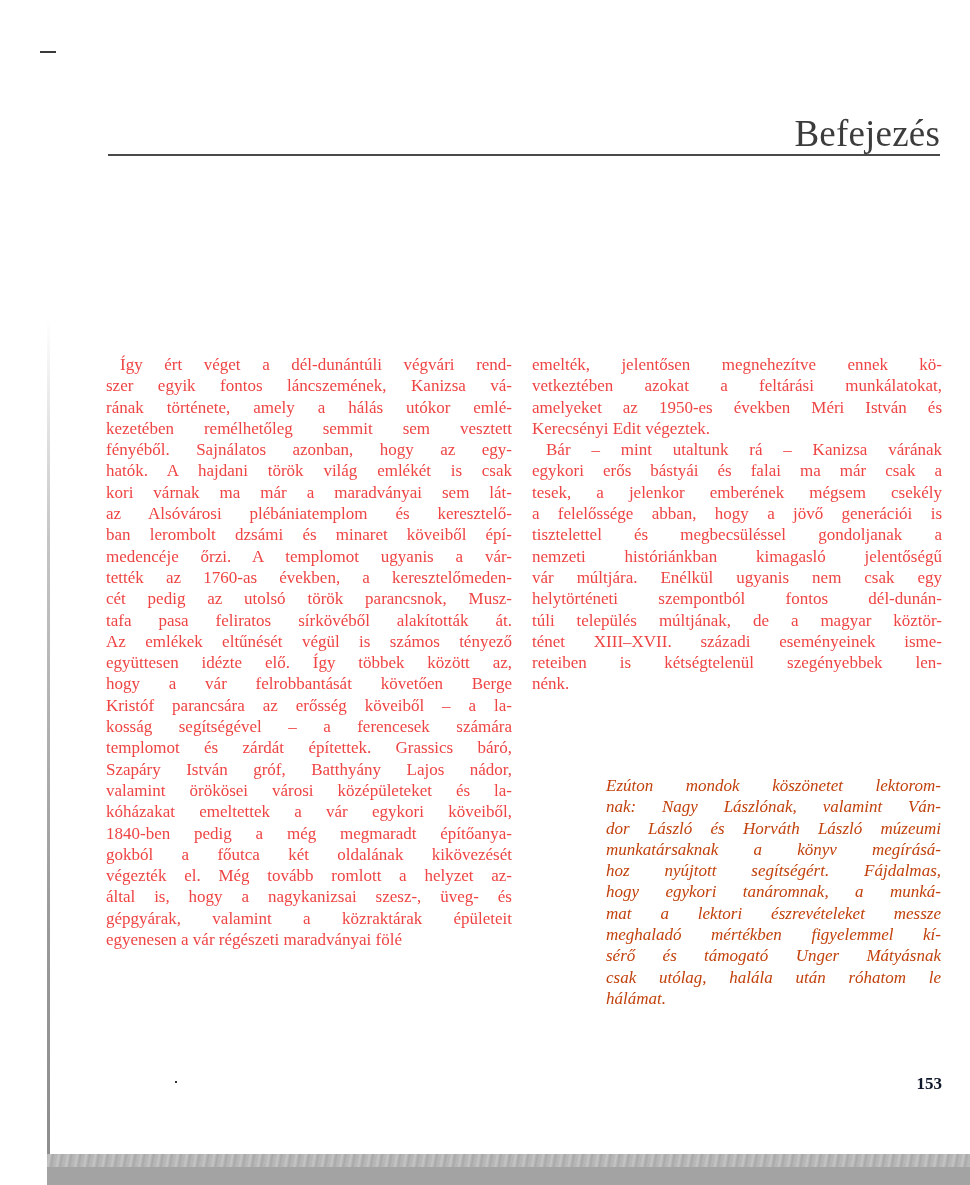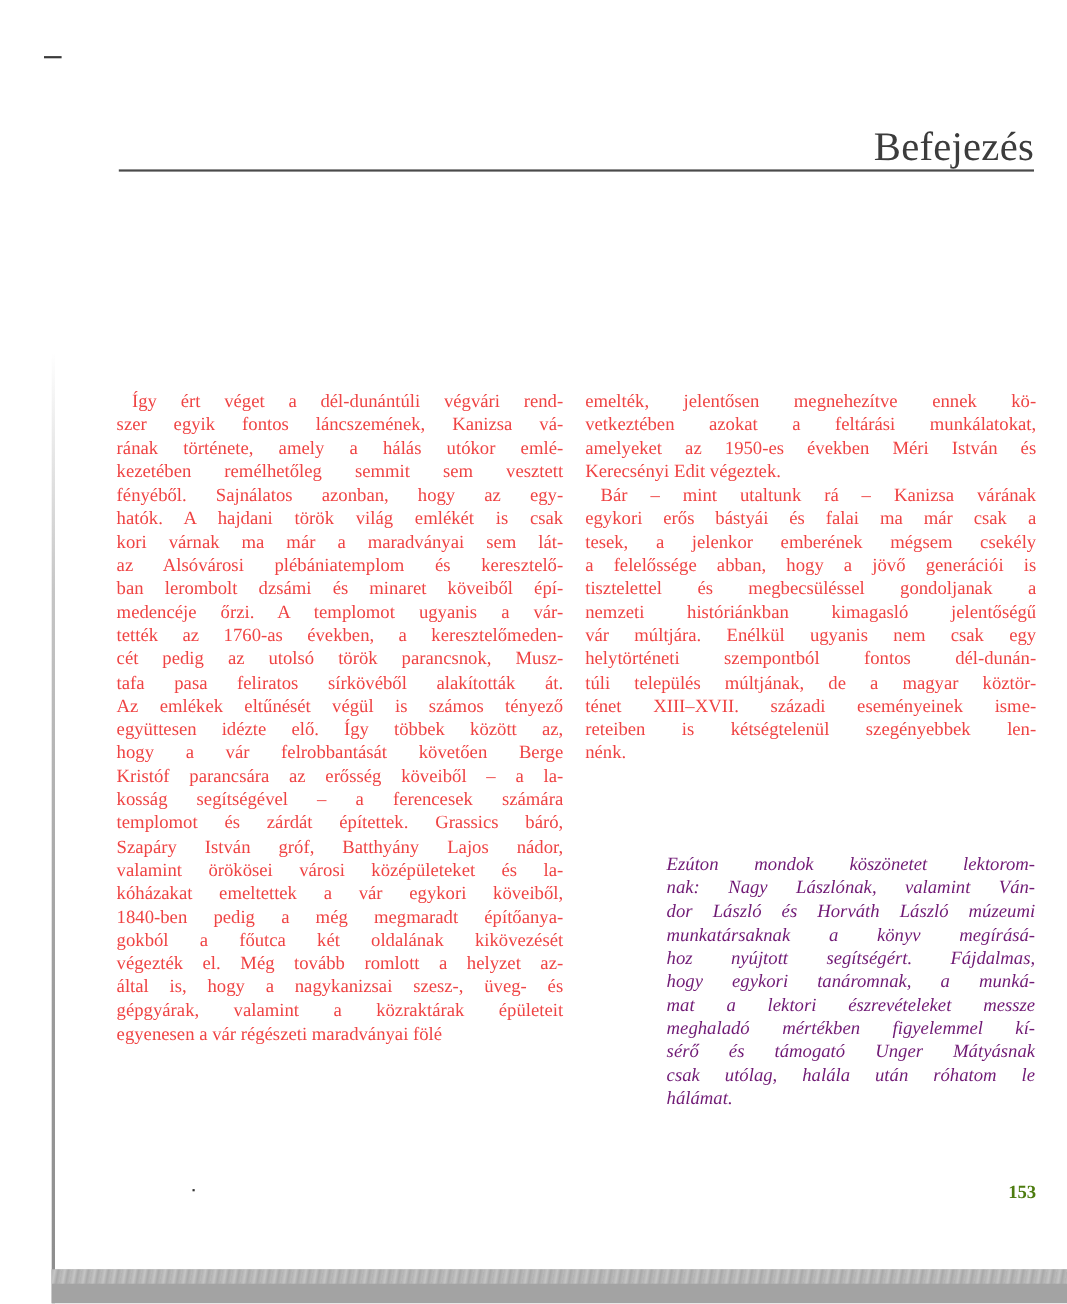--- a/index.html
+++ b/index.html
@@ -86,30 +86,30 @@
     .line.indent { padding-left: 14px; }
     .ack {
       position: absolute;
       left: 606px;
       top: 775px;
       width: 335px;
       font-family: "Liberation Serif", "DejaVu Serif", serif;
       font-style: italic;
       font-size: 17px;
       line-height: 21.3px;
-      color: #701a75;
+      color: #c2410c;
     }
     .page-number {
       position: absolute;
       right: 28px;
       top: 1074px;
       font-family: "Liberation Serif", "DejaVu Serif", serif;
       font-weight: bold;
       font-size: 17px;
-      color: #4d7c0f;
+      color: #0f172a;
     }
     .speck {
       position: absolute;
       left: 175px; top: 1081px;
       width: 2px; height: 2px;
       background: #333;
     }
   </style>
 </head>
 <body>

